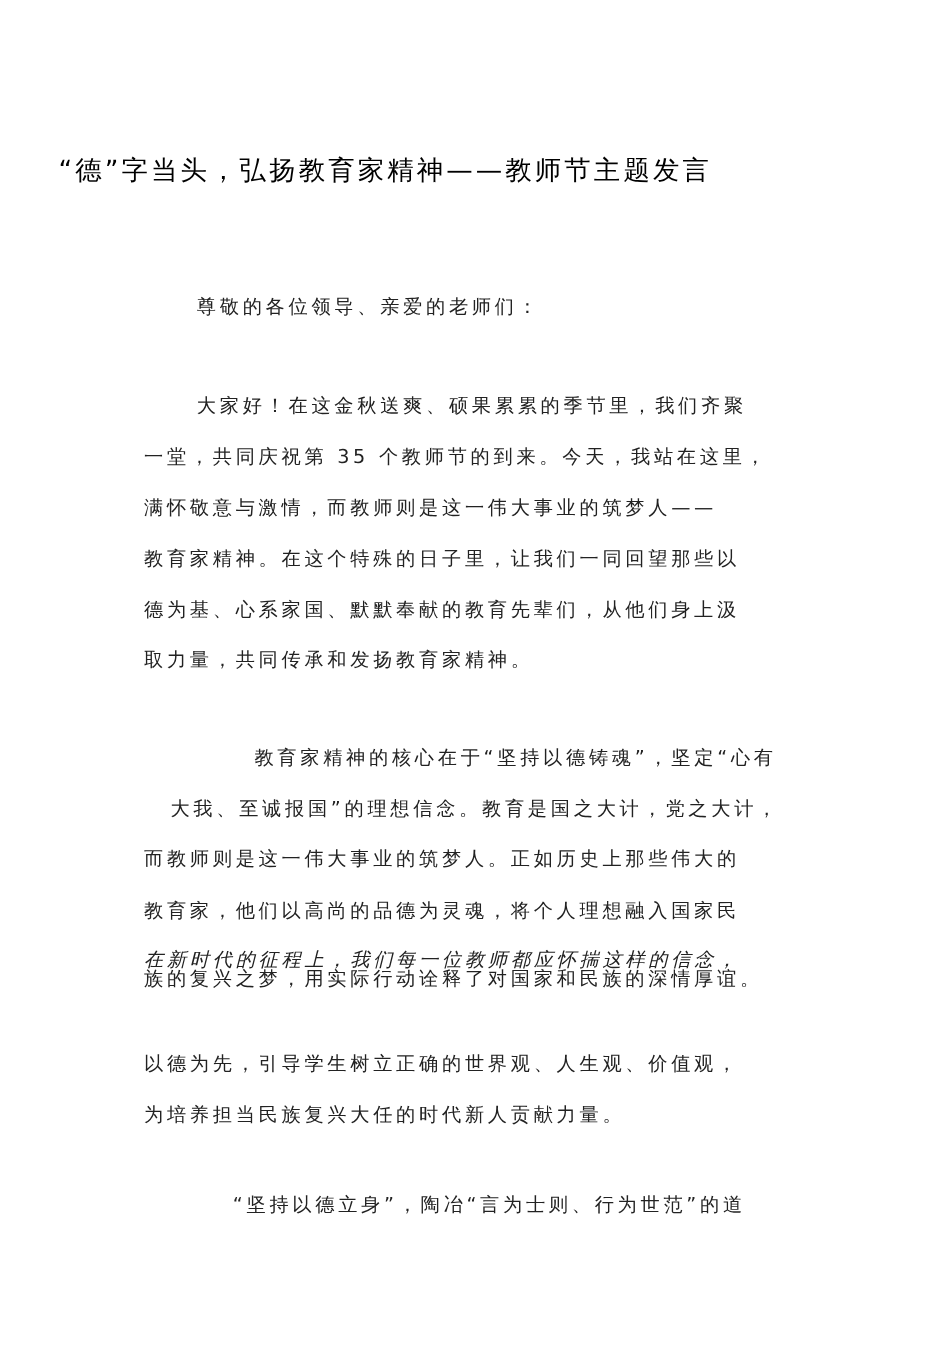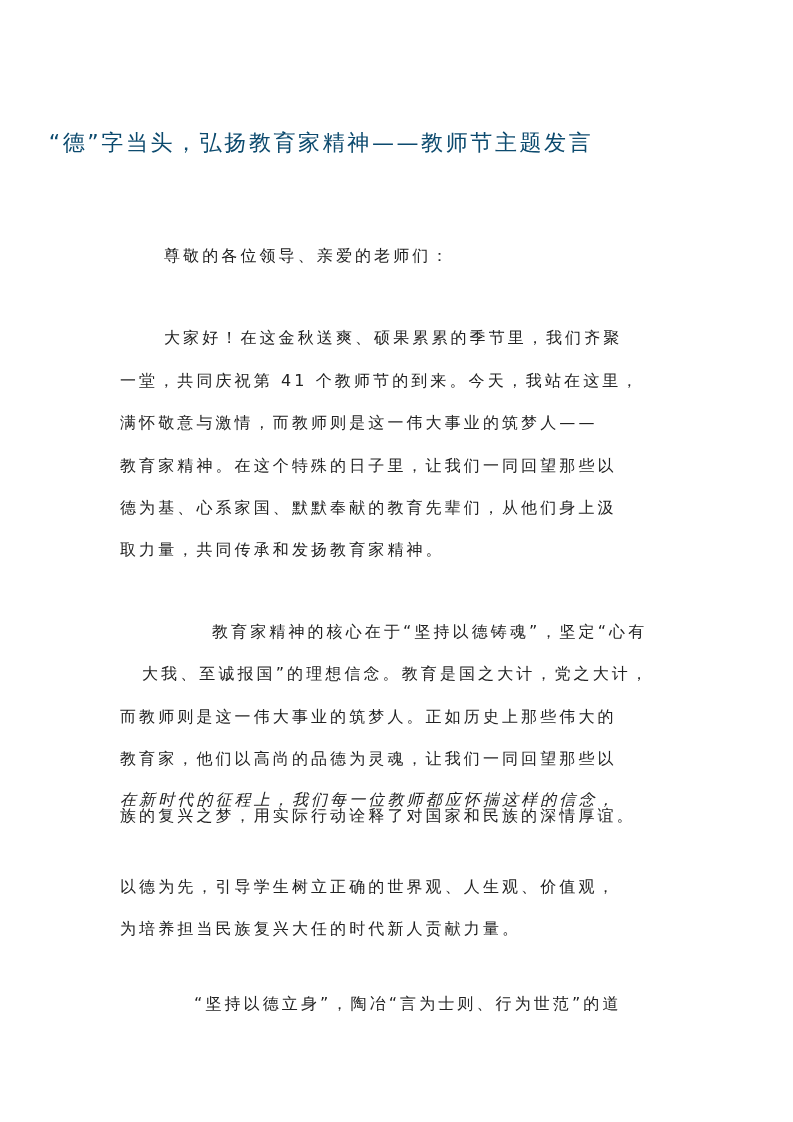--- a/index.html
+++ b/index.html
@@ -1,44 +1,44 @@
 <!DOCTYPE html>
 <html><head>
 <meta charset="utf-8">
 <style>
   html, body { margin:0; padding:0; background:#ffffff; }
   body { width:793px; height:1122px; position:relative; overflow:hidden;
          font-family: "DejaVu Sans", "Liberation Sans", sans-serif; color:#222; }
   .title { position:absolute; left:0; width:642px; top:128px; text-align:center;
-           font-size:22px; letter-spacing:2.6px; line-height:30px; color:#0c4a6e; }
+           font-size:22px; letter-spacing:2.6px; line-height:30px; color:#000000; }
   .line { position:absolute; font-size:16px; line-height:28px; letter-spacing:3.1px;
           white-space:nowrap; color:#222; }
 </style>
 </head>
 <body>
 
 <div>
   <div class="title">“德”字当头，弘扬教育家精神——教师节主题发言</div>
 
   <div class="line" style="left:164px; top:242px;">尊敬的各位领导、亲爱的老师们：</div>
 
   <div>
     <div class="line" style="left:164px; top:324px;">大家好！在这金秋送爽、硕果累累的季节里，我们齐聚</div>
-    <div class="line" style="left:120px; top:367px;">一堂，共同庆祝第 41 个教师节的到来。今天，我站在这里，</div>
+    <div class="line" style="left:120px; top:367px;">一堂，共同庆祝第 35 个教师节的到来。今天，我站在这里，</div>
     <div class="line" style="left:120px; top:409px;">满怀敬意与激情，而教师则是这一伟大事业的筑梦人——</div>
     <div class="line" style="left:120px; top:452px;">教育家精神。在这个特殊的日子里，让我们一同回望那些以</div>
     <div class="line" style="left:120px; top:494px;">德为基、心系家国、默默奉献的教育先辈们，从他们身上汲</div>
     <div class="line" style="left:120px; top:536px;">取力量，共同传承和发扬教育家精神。</div>
   </div>
 
   <div>
     <div class="line" style="left:164px; top:618px;margin-left:48px;">教育家精神的核心在于“坚持以德铸魂”，坚定“心有</div>
     <div class="line" style="left:120px; top:660px;margin-left:22px;">大我、至诚报国”的理想信念。教育是国之大计，党之大计，</div>
     <div class="line" style="left:120px; top:703px;font-family:Liberation Serif, serif;">而教师则是这一伟大事业的筑梦人。正如历史上那些伟大的</div>
-    <div class="line" style="left:120px; top:745px;">教育家，他们以高尚的品德为灵魂，让我们一同回望那些以</div>
+    <div class="line" style="left:120px; top:745px;">教育家，他们以高尚的品德为灵魂，将个人理想融入国家民</div>
     <div class="line" style="left:120px; top:788px;margin-top:14px;">族的复兴之梦，用实际行动诠释了对国家和民族的深情厚谊。</div>
     <div class="line" style="left:120px; top:786px;font-style:italic;">在新时代的征程上，我们每一位教师都应怀揣这样的信念，</div>
     <div class="line" style="left:120px; top:873px;">以德为先，引导学生树立正确的世界观、人生观、价值观，</div>
     <div class="line" style="left:120px; top:915px;">为培养担当民族复兴大任的时代新人贡献力量。</div>
   </div>
 
   <div>
     <div class="line" style="left:166px; top:990px;margin-left:28px;">“坚持以德立身”，陶冶“言为士则、行为世范”的道</div>
   </div>
 </div>

